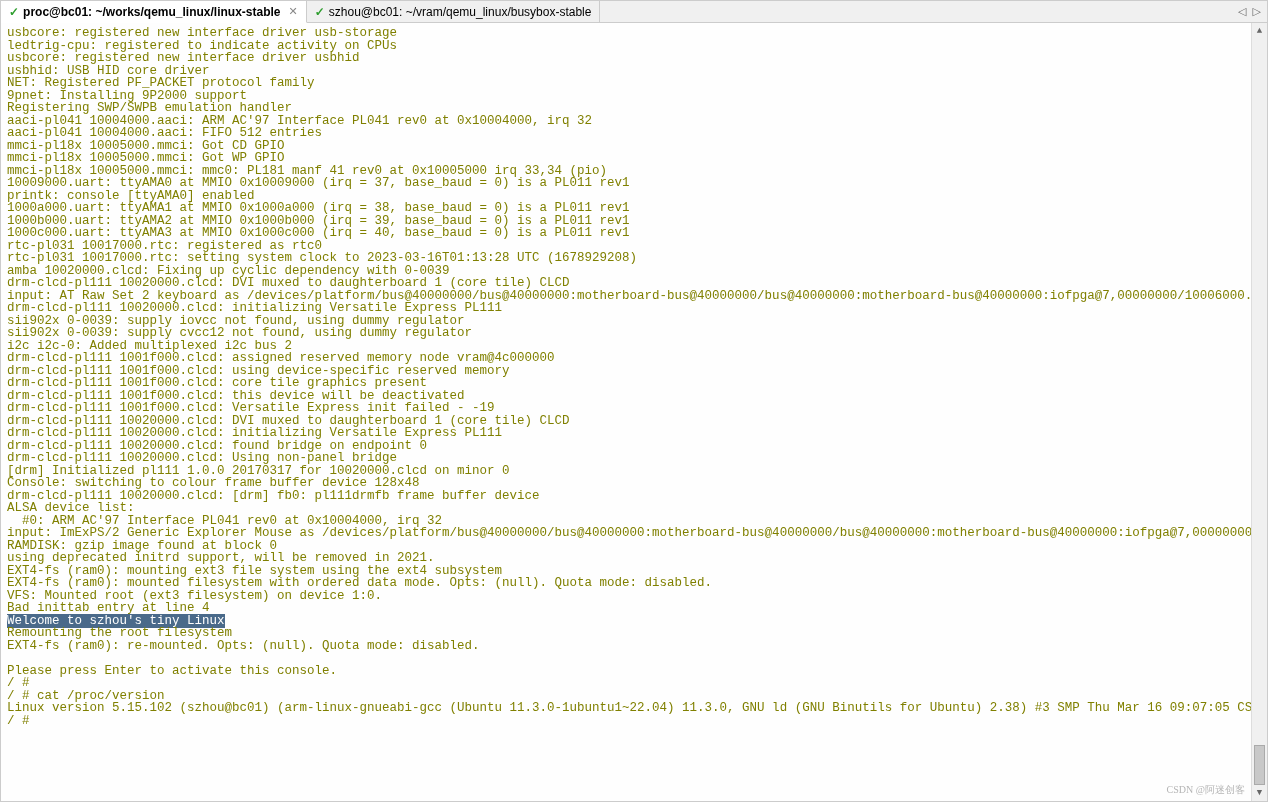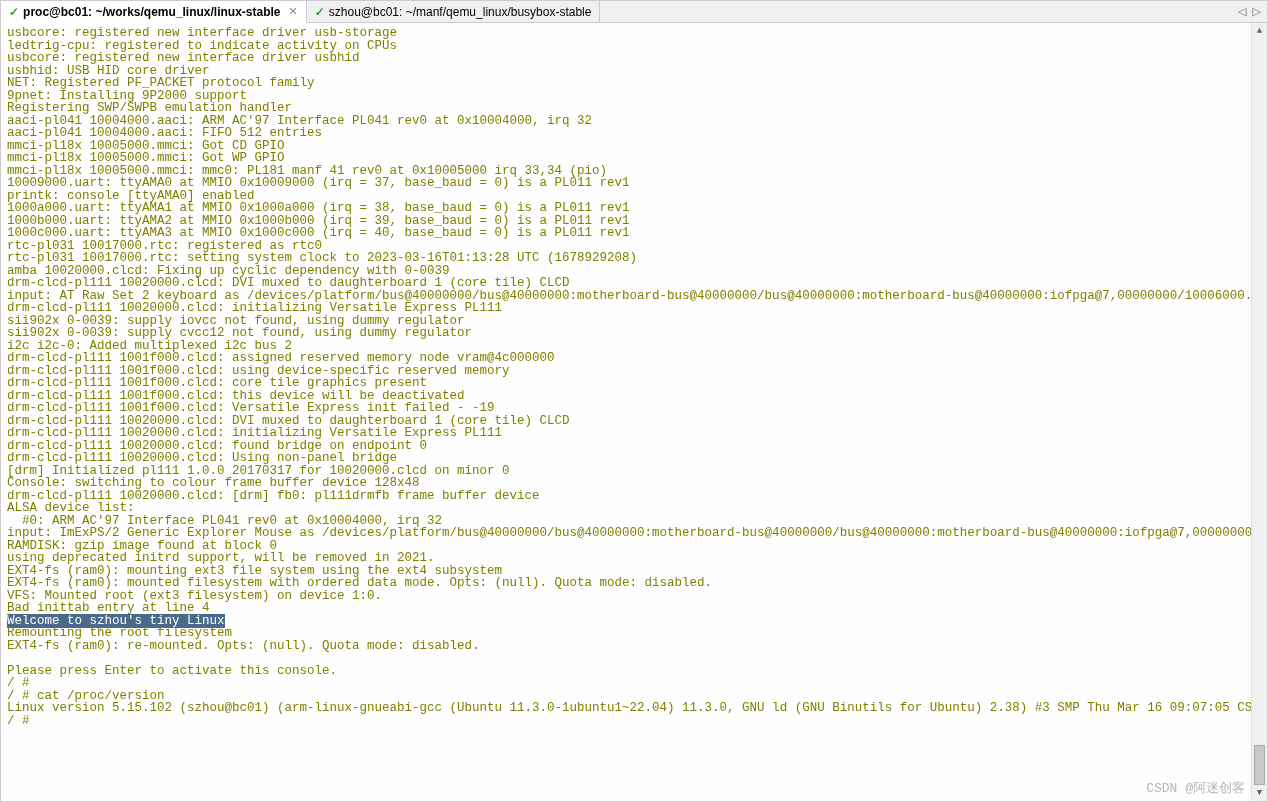--- a/index.html
+++ b/index.html
@@ -98,37 +98,37 @@
   bottom: 16px;
   height: 40px;
   background: #c8c8c8;
   border: 1px solid #aaa;
 }
 .watermark {
   position: absolute;
   right: 22px;
   bottom: 4px;
   color: rgba(120,120,120,0.55);
-  font-family: Liberation Mono, monospace;
-  font-size: 13px;
+  font-family: Liberation Serif, serif;
+  font-size: 10px;
   pointer-events: none;
 }
 </style>
 </head>
 <body>
 
 <div class="tab-bar">
   <div class="tab active">
     <span class="check">✓</span>
     <span>proc@bc01: ~/works/qemu_linux/linux-stable</span>
     <span class="close">✕</span>
   </div>
   <div class="tab">
     <span class="check">✓</span>
-    <span>szhou@bc01: ~/manf/qemu_linux/busybox-stable</span>
+    <span>szhou@bc01: ~/vram/qemu_linux/busybox-stable</span>
   </div>
   <div class="tab-nav">
     <span>◁</span>
     <span>▷</span>
   </div>
 </div>
 
 <div class="terminal-wrap">
   <div class="terminal"><span id="before">usbcore: registered new interface driver usb-storage
 ledtrig-cpu: registered to indicate activity on CPUs

